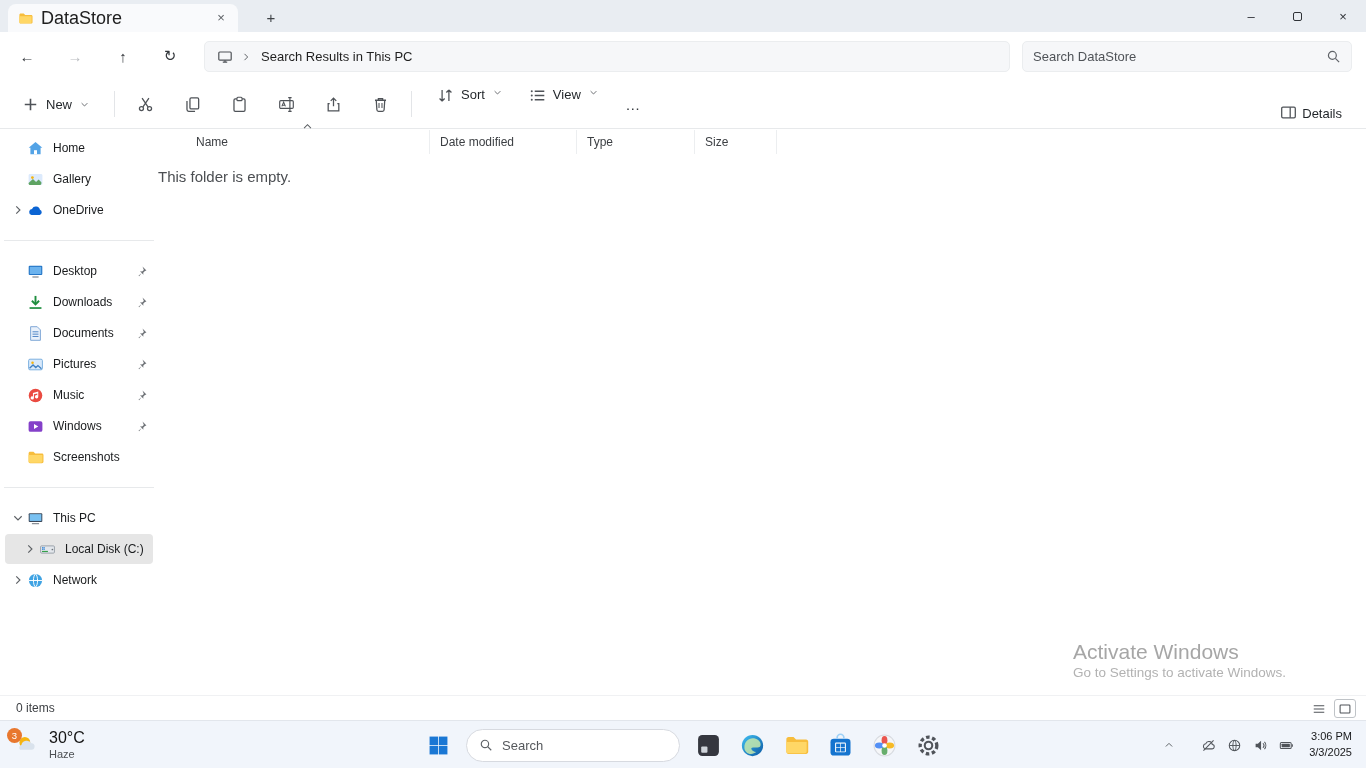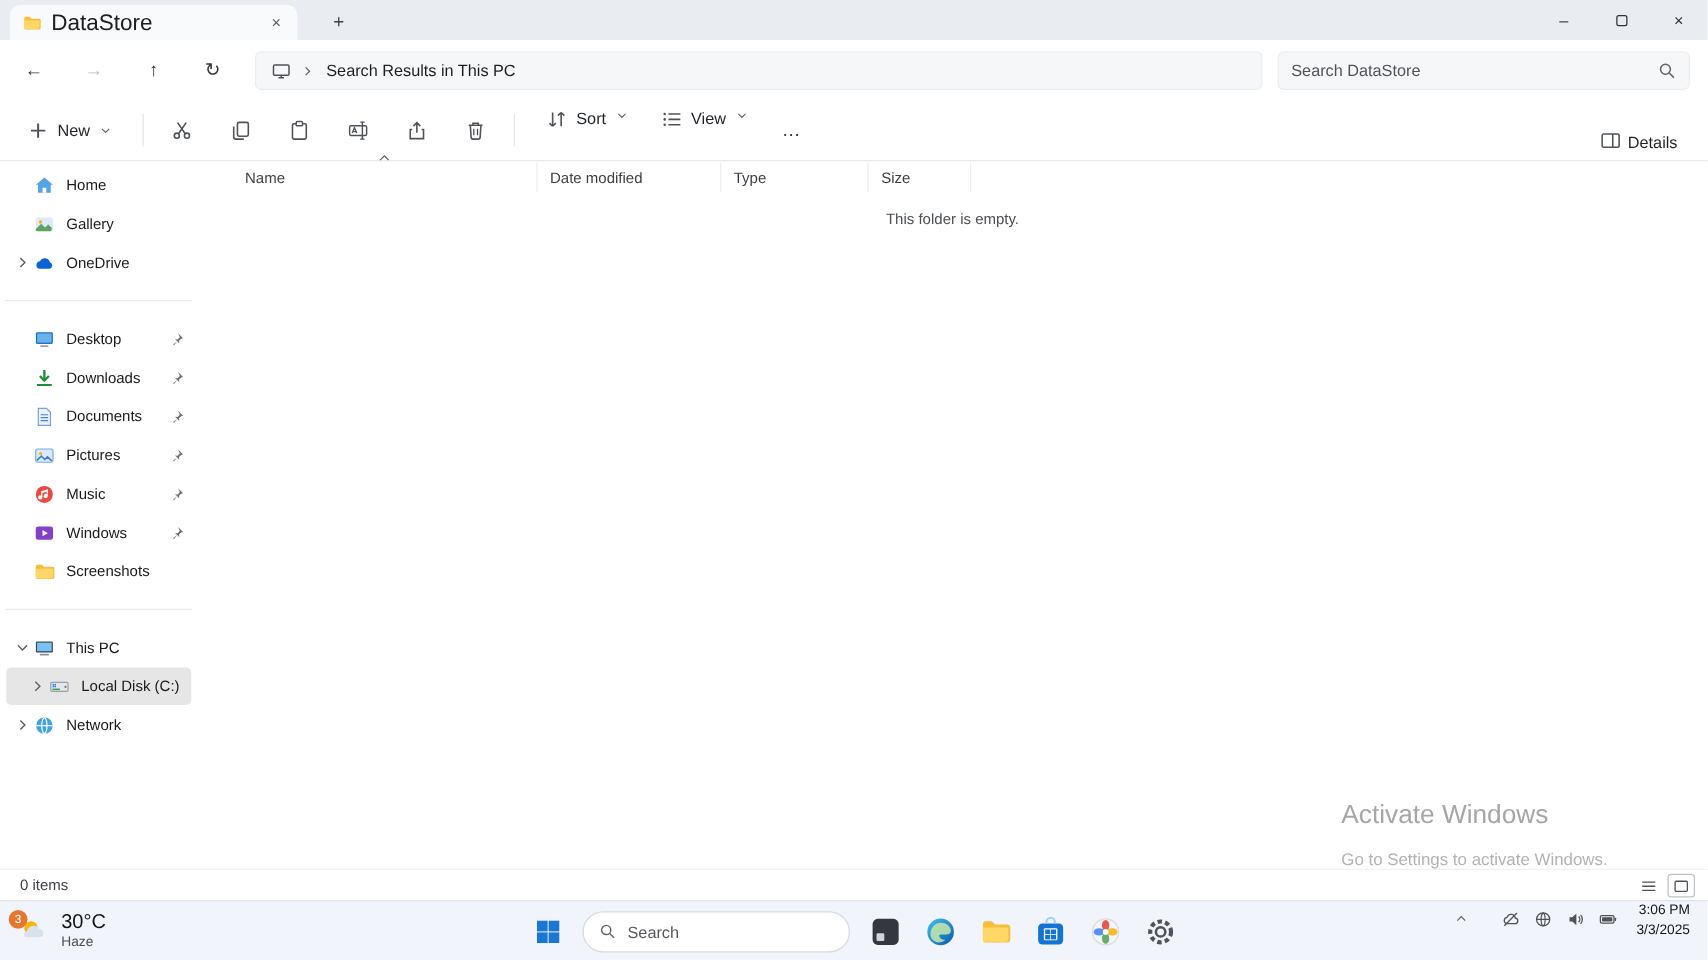--- a/index.html
+++ b/index.html
@@ -44,21 +44,21 @@
   .tb-btn{width:37px;height:34px;border-radius:4px;display:flex;align-items:center;justify-content:center}
   .tb-menu{display:flex;align-items:flex-start;gap:7px;height:34px;padding:0 9px;border-radius:4px;margin-left:8px;font-size:13px;color:#1f2327}
   .tb-more{width:34px;height:34px;font-size:15px;color:#33373c;text-align:center;margin-left:8px}
   .tb-details{position:absolute;right:16px;top:7px;display:flex;align-items:flex-end;gap:5px;height:34px;padding:0 8px;border-radius:4px;font-size:13px;color:#1f2327}
 
   
   .sortcaret{position:absolute;left:301px;top:120px;width:13px;height:13px}
   .colheaders{position:absolute;left:186px;top:130px;height:24px;display:flex}
   .col{display:flex;align-items:center;padding-left:10px;border-right:1px solid #eceef0;font-size:12px;color:#3c3f43}
   .col-0{width:244px}.col-1{width:147px}.col-2{width:118px}.col-3{width:82px}
-  .empty-msg{position:absolute;left:158px;right:0;top:168px;text-align:center;font-size:12px;color:#4c4f53}
+  .empty-msg{position:absolute;left:158px;right:0;top:168px;font-size:15px;color:#4c4f53}
 
   
   .sidebar{position:absolute;left:0;top:130px;width:158px;bottom:73px;padding-top:2px;overflow:hidden;background:#fff}
   .sb-item{display:flex;align-items:center;height:30px;margin:1px 5px;padding-left:6px;border-radius:4px}
   .sb-item.selected{background:#e6e6e6}
   .sb-chev{width:14px;height:14px;flex:none;margin-right:2px}
   .sb-ic{width:17px;height:17px;flex:none;margin-right:9px}
   .sb-label{flex:1;font-size:12px;color:#191b1d;white-space:nowrap;overflow:hidden}
   .sb-pin{width:13px;height:13px;flex:none;margin-right:5px}
   .sb-sep{height:1px;background:#e7e9eb;margin:15px 4px}
@@ -67,38 +67,38 @@
   .statusbar{position:absolute;left:0;right:0;top:695px;height:25px;background:#fff;border-top:1px solid #f0f1f3;display:flex;align-items:center;padding:0 16px}
   .status-count{font-size:12px;color:#3c3f43}
   .view-toggles{position:absolute;right:10px;top:3px;display:flex;gap:4px}
   .vt-btn{width:22px;height:19px;display:flex;align-items:center;justify-content:center;border-radius:3px}
   .vt-btn.active{border:1px solid #bfc3c7}
   .vt-ic{width:14px;height:14px}
 
   
   .watermark{position:absolute;left:1073px;top:640px;pointer-events:none}
   .wm1{font-size:21px;color:#a6a6a6}
-  .wm2{font-size:13.5px;color:#b2b2b2;margin-top:16px}
+  .wm2{font-size:13.5px;color:#b2b2b2;margin-top:1px}
 
   
   .taskbar{position:absolute;left:0;right:0;top:720px;height:48px;background:#f1f5fb;border-top:1px solid #e2e6ec}
   .weather{position:absolute;left:0;top:0;height:48px;display:flex;align-items:center;padding:0 12px 0 14px;gap:9px}
   .weather-ic{position:relative;width:26px;height:26px;flex:none}
   .weather-badge{position:absolute;left:-7px;top:-4px;min-width:15px;height:15px;border-radius:8px;background:#e8772e;color:#fff;font-size:9.5px;line-height:15px;text-align:center;padding:0 3px}
   .weather-temp{font-size:16px;color:#141414;line-height:1.25}
   .weather-cond{font-size:11px;color:#4c4f53;line-height:1.25}
   .tb-center{position:absolute;left:50%;top:0;height:48px;transform:translateX(-50%);display:flex;align-items:center}
   .start-btn{width:44px;height:48px;display:flex;align-items:center;justify-content:center}
   .start-ic{width:21px;height:21px}
   .tb-search{width:214px;height:33px;background:#fff;border:1px solid #d7dae0;border-radius:17px;display:flex;align-items:center;padding:0 12px;gap:9px;margin:0 6px}
   .tb-search-ic{width:14px;height:14px;flex:none}
   .tb-search-label{font-size:13px;color:#55585c}
   .tb-app{width:44px;height:48px;display:flex;align-items:center;justify-content:center}
   .app-ic{width:25px;height:25px}
-  .tray{position:absolute;right:0;top:0;height:48px;display:flex;padding-right:14px}
+  .tray{position:absolute;right:0;top:0;height:48px;display:flex;align-items:center;padding-right:14px}
   .tray-chev{width:28px;height:28px;display:flex;align-items:center;justify-content:center;margin-right:12px}
   .tray-chev-ic{width:12px;height:12px}
   .tray-btn{width:26px;height:28px;display:flex;align-items:center;justify-content:center}
   .tray-ic{width:15px;height:15px}
   .clock{text-align:right;font-size:11px;color:#17181a;line-height:1.45;margin-left:10px}
 </style>
 </head>
 <body>
 
 <div class="screen">

